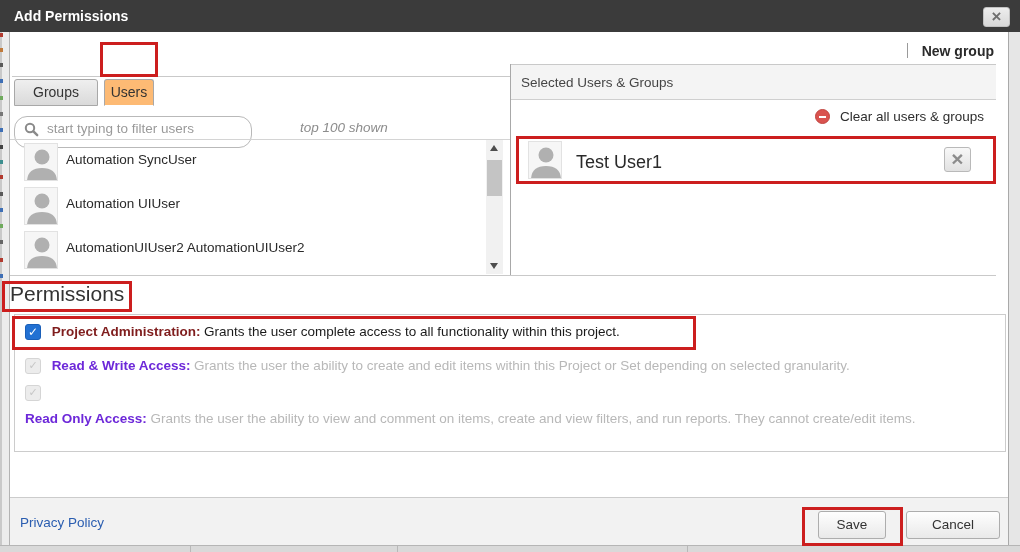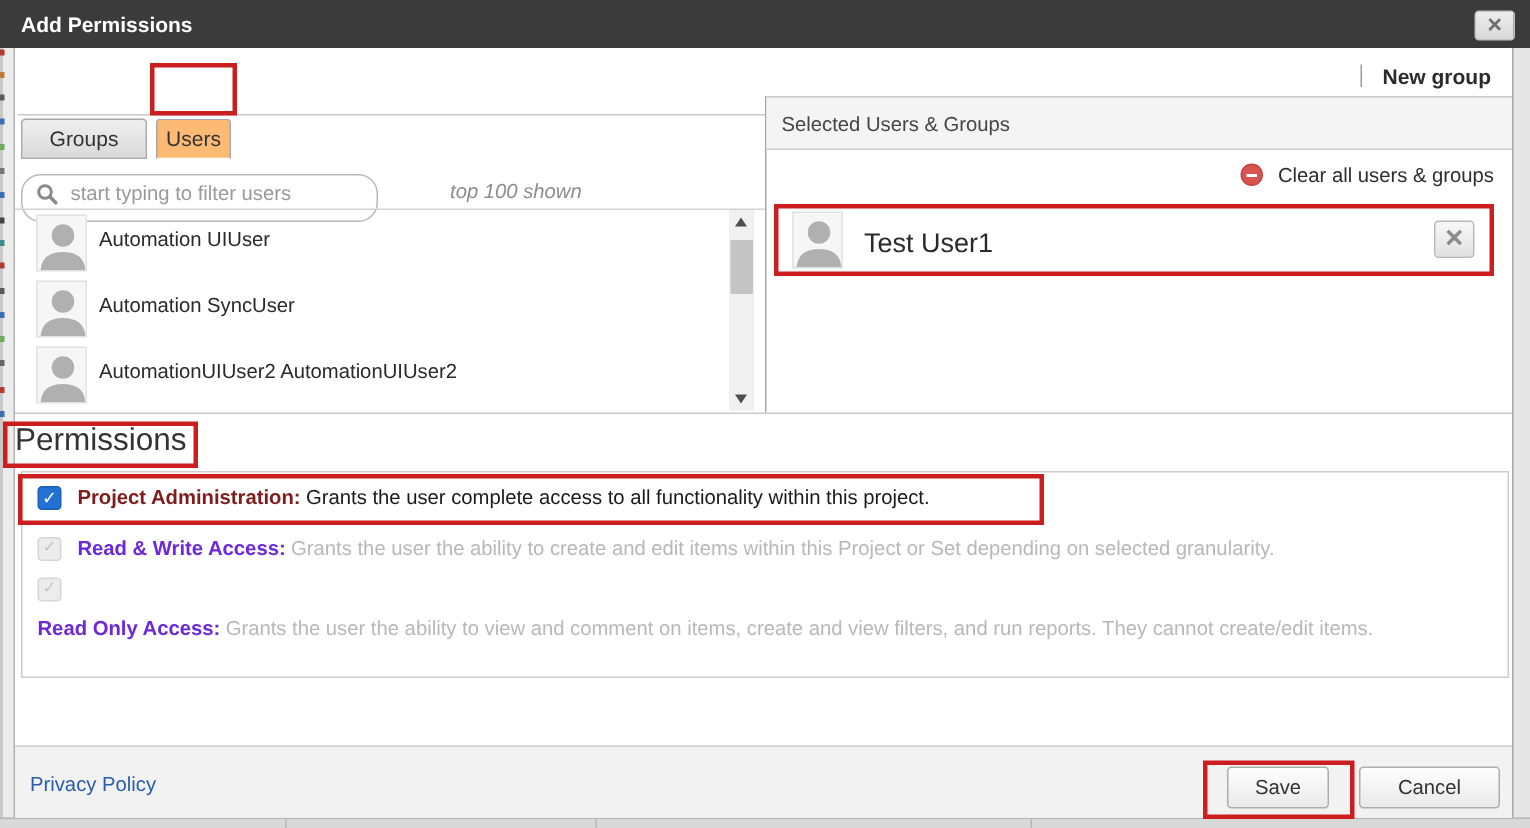--- a/index.html
+++ b/index.html
@@ -35,21 +35,21 @@
   .dlg-body { position:absolute; left:10px; top:32px; width:998px; height:513px;
     background:#fff; z-index:3; }
 
   .newgroup-row { position:absolute; top:10px; right:14px; height:22px; }
   .newgroup-divider { display:inline-block; width:1px; height:15px; background:#9a9a9a;
     vertical-align:middle; margin-right:10px; }
   .newgroup-link { display:inline-block; vertical-align:middle; font-weight:bold;
     font-size:14px; color:#2b2b2b; cursor:pointer; }
 
   
-  .picker { position:absolute; left:0; right:0; top:36px; height:208px;
+  .picker { position:absolute; left:0; right:12px; top:36px; height:208px;
     border-bottom:1px solid #c9c9c9; }
 
   .panel-left { position:absolute; left:0; top:0; bottom:0; width:500px; }
   .tabs-line { position:absolute; left:2px; right:0; top:8px; height:1px; background:#c9c9c9; }
   .tab { position:absolute; top:11px; height:27px; border:1px solid #a8a8a8;
     border-radius:3px 3px 0 0; text-align:center; line-height:25px;
     font-size:14px; color:#333; cursor:pointer; }
   .tab-groups { left:4px; width:84px; background:linear-gradient(#efefef,#dadada); }
   .tab-users { left:94px; width:50px; background:#fdba74; border-bottom-color:#fff; }
 
@@ -204,30 +204,30 @@
         <div class="list-divider"></div>
 
         <div class="user-list">
           <div class="user-row">
             <span class="avatar">
               <svg width="34" height="38" viewBox="0 0 34 38">
                 <circle cx="17" cy="13" r="7.5" fill="#b0b0b0"></circle>
                 <path d="M2,38 Q2,24 17,24 Q32,24 32,38 Z" fill="#b0b0b0"></path>
               </svg>
             </span>
-            <span class="user-name">Automation UIUser</span>
+            <span class="user-name">Automation SyncUser</span>
           </div>
           <div class="user-row">
             <span class="avatar">
               <svg width="34" height="38" viewBox="0 0 34 38">
                 <circle cx="17" cy="13" r="7.5" fill="#b0b0b0"></circle>
                 <path d="M2,38 Q2,24 17,24 Q32,24 32,38 Z" fill="#b0b0b0"></path>
               </svg>
             </span>
-            <span class="user-name">Automation SyncUser</span>
+            <span class="user-name">Automation UIUser</span>
           </div>
           <div class="user-row">
             <span class="avatar">
               <svg width="34" height="38" viewBox="0 0 34 38">
                 <circle cx="17" cy="13" r="7.5" fill="#b0b0b0"></circle>
                 <path d="M2,38 Q2,24 17,24 Q32,24 32,38 Z" fill="#b0b0b0"></path>
               </svg>
             </span>
             <span class="user-name">AutomationUIUser2 AutomationUIUser2</span>
           </div>

